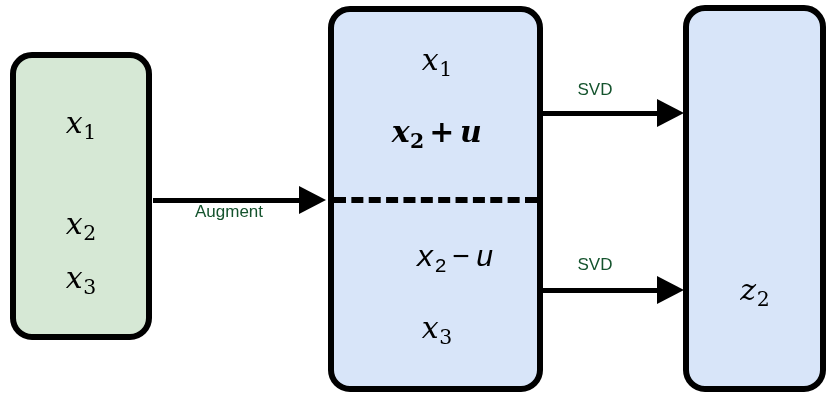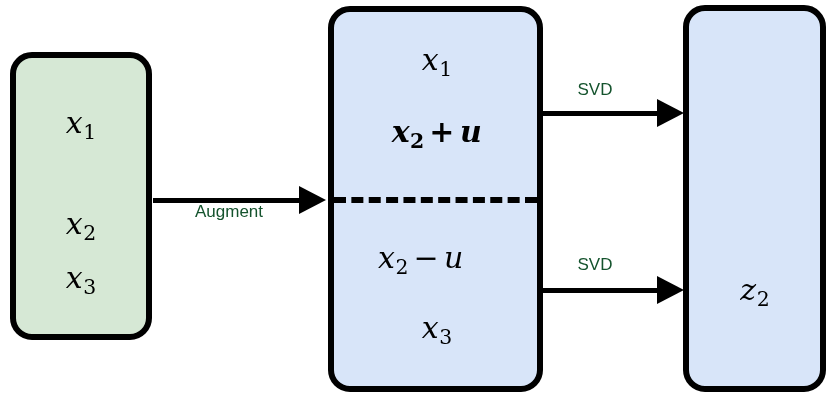--- a/index.html
+++ b/index.html
@@ -141,21 +141,21 @@
   <div class="math" style="left:437px; top:62px;">
     <span>x</span><sub>1</sub>
   </div>
 
   <div class="math" style="left:437px; top:134px;font-weight:bold;">
     <span>x</span><sub>2</sub><span class="op">+</span><span>u</span>
   </div>
 
   <div id="separator"></div>
 
-  <div class="math" style="left:421px; top:260px;">
+  <div class="math" style="left:455px; top:260px;font-family:Liberation Mono, monospace;">
     <span>x</span><sub>2</sub><span class="op">−</span><span>u</span>
   </div>
 
   <div class="math" style="left:437px; top:330px;">
     <span>x</span><sub>3</sub>
   </div>
 
   <div class="arrow-line" id="arrow-svd1-line"></div>
   <div class="arrow-head" id="arrow-svd1-head"></div>
   <div class="edge-label" id="label-svd-1">SVD</div>

